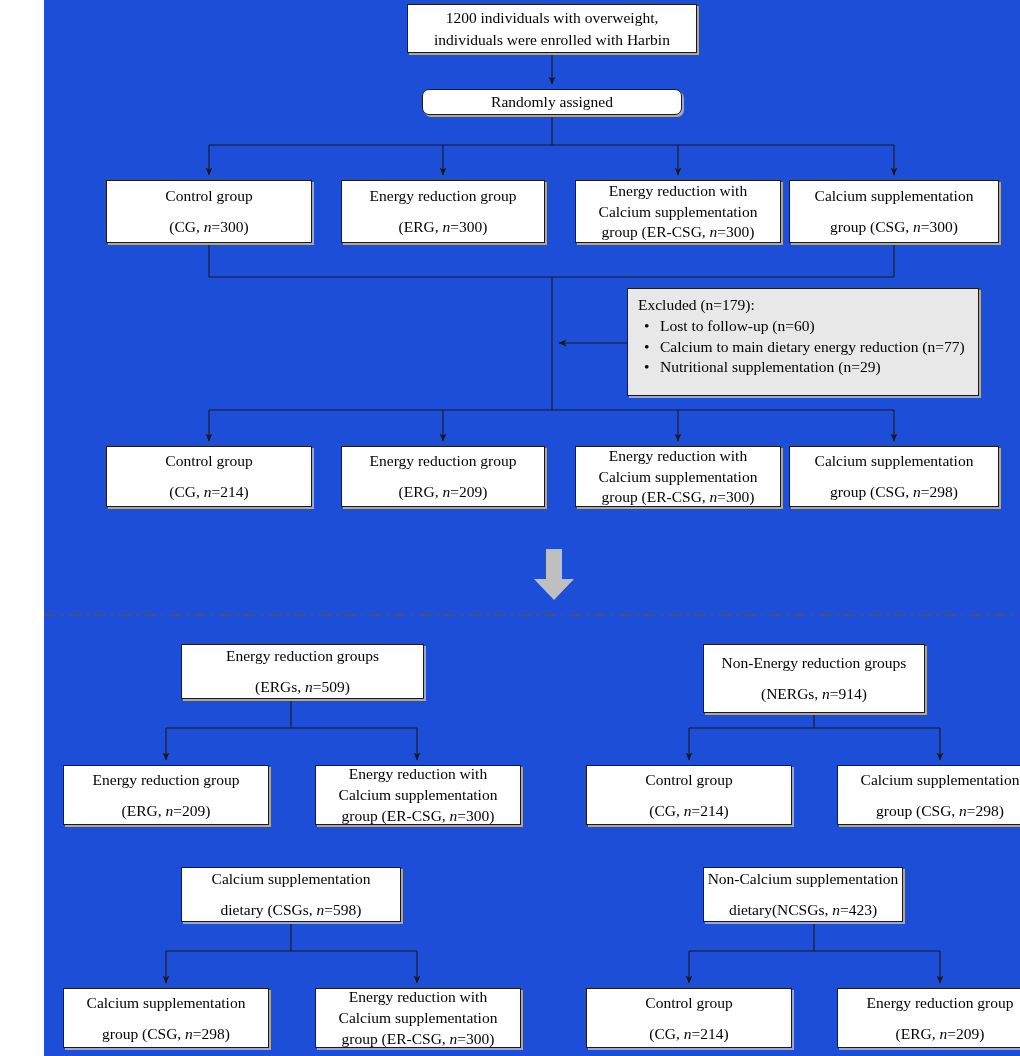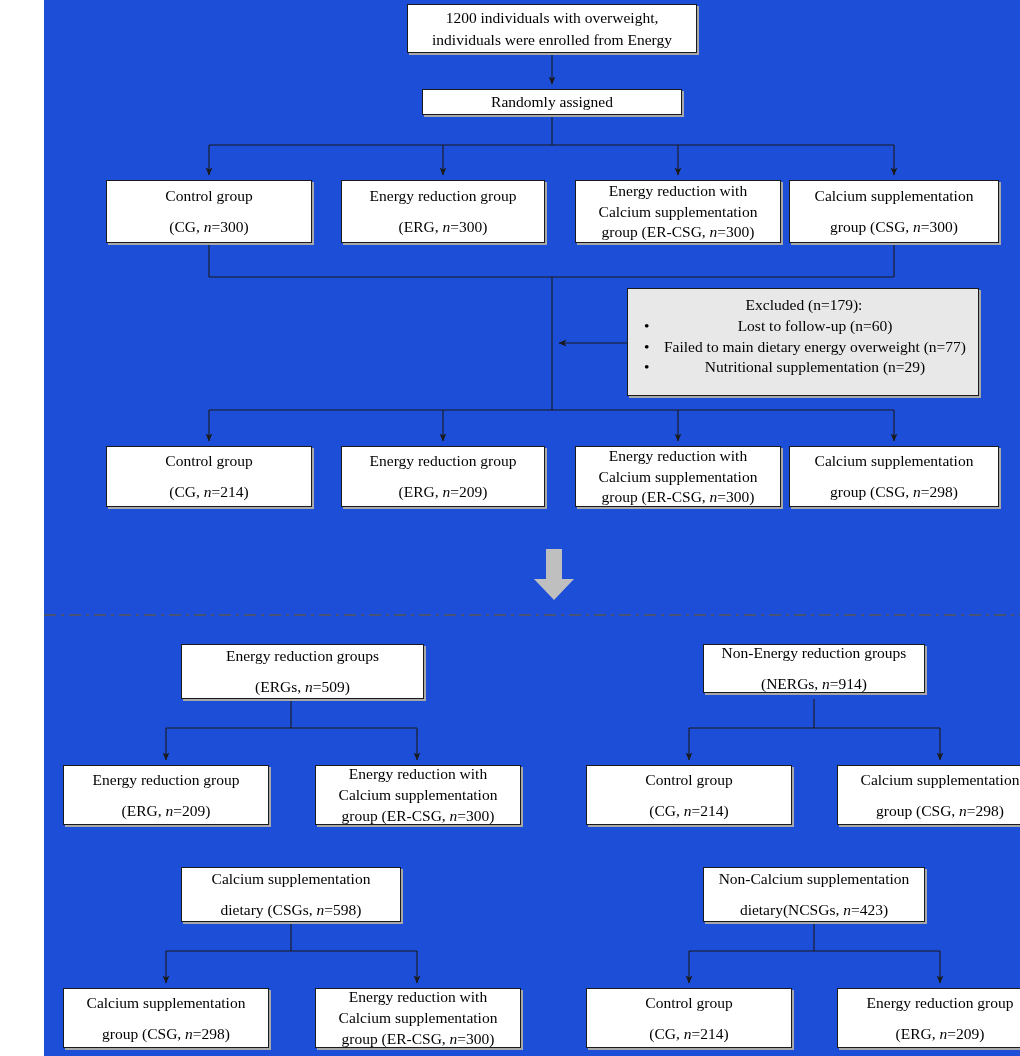--- a/index.html
+++ b/index.html
@@ -58,21 +58,21 @@
   }
   .excl {
     position: absolute;
     box-sizing: border-box;
     border: 1px solid #1a1a1a;
     background: #e8e8e8;
     box-shadow: 2px 2px 0 0 #a8a8a8;
     font-size: 15.5px;
     line-height: 1.32;
     padding: 6px 8px 6px 10px;
-    text-align: center;
+    text-align: left;
     z-index: 2;
   }
   .excl .hdr {
     display: block;
     margin-bottom: 1px;
   }
   .excl ul {
     margin: 0;
     padding: 0 0 0 22px;
     list-style: none;
@@ -157,24 +157,24 @@
 
     <path d="M0,615 L1020,615" stroke="#555555" stroke-width="1.6" stroke-dasharray="12 5 3 5" fill="none"></path>
   </svg>
 
   <svg class="big-arrow" style="left:488px; top:549px;" width="44" height="52" viewBox="0 0 44 52">
     <path d="M14,0 L30,0 L30,30 L42,30 L22,51 L2,30 L14,30 Z" fill="#bfbfbf"></path>
   </svg>
 
   <div class="node two-line" style="left:363px; top:4px; width:290px; height:49px;">
     <span class="ln">1200 individuals with overweight,</span>
-    <span class="ln" style="margin-top:2px;">individuals were enrolled  from Energy</span>
-  </div>
-
-  <div class="node" style="left:378px; top:89px; width:260px; height:26px;">
+    <span class="ln" style="margin-top:2px;">individuals were enrolled  with Harbin</span>
+  </div>
+
+  <div class="node" style="left:378px; top:89px; width:260px; height:26px;border-radius:7px;">
     <span class="ln">Randomly assigned</span>
   </div>
 
   <div class="node two-line" style="left:62px; top:180px; width:206px; height:63px;">
     <span class="ln">Control group</span>
     <span class="ln"><span>(CG, </span><span class="it">n</span><span>=300)</span></span>
   </div>
 
   <div class="node two-line" style="left:297px; top:180px; width:204px; height:63px;">
     <span class="ln">Energy reduction  group</span>
@@ -189,21 +189,21 @@
 
   <div class="node two-line" style="left:745px; top:180px; width:210px; height:63px;">
     <span class="ln">Calcium supplementation</span>
     <span class="ln"><span>group (CSG, </span><span class="it">n</span><span>=300)</span></span>
   </div>
 
   <div class="excl" style="left:583px; top:288px; width:352px; height:108px;">
     <span class="hdr"><span>Excluded (</span><span class="it">n</span><span>=179):</span></span>
     <ul>
       <li><span>Lost to follow-up (</span><span class="it">n</span><span>=60)</span></li>
-      <li><span>Failed to main dietary energy overweight (</span><span class="it">n</span><span>=77)</span></li>
+      <li><span>Calcium to main dietary energy reduction (</span><span class="it">n</span><span>=77)</span></li>
       <li><span>Nutritional supplementation (</span><span class="it">n</span><span>=29)</span></li>
     </ul>
   </div>
 
   <div class="node two-line" style="left:62px; top:446px; width:206px; height:61px;">
     <span class="ln">Control group</span>
     <span class="ln"><span>(CG, </span><span class="it">n</span><span>=214)</span></span>
   </div>
 
   <div class="node two-line" style="left:297px; top:446px; width:204px; height:61px;">
@@ -220,21 +220,21 @@
   <div class="node two-line" style="left:745px; top:446px; width:210px; height:61px;">
     <span class="ln">Calcium supplementation</span>
     <span class="ln"><span>group (CSG, </span><span class="it">n</span><span>=298)</span></span>
   </div>
 
   <div class="node two-line" style="left:137px; top:644px; width:243px; height:55px;">
     <span class="ln">Energy reduction  groups</span>
     <span class="ln"><span>(ERGs, </span><span class="it">n</span><span>=509)</span></span>
   </div>
 
-  <div class="node two-line" style="left:659px; top:644px; width:222px; height:49px;">
+  <div class="node two-line" style="left:659px; top:644px; width:222px; height:69px;">
     <span class="ln">Non-Energy reduction  groups</span>
     <span class="ln"><span>(NERGs, </span><span class="it">n</span><span>=914)</span></span>
   </div>
 
   <div class="node two-line" style="left:19px; top:765px; width:206px; height:60px;">
     <span class="ln">Energy reduction  group</span>
     <span class="ln"><span>(ERG, </span><span class="it">n</span><span>=209)</span></span>
   </div>
 
   <div class="node three-line" style="left:271px; top:765px; width:206px; height:60px;">
@@ -251,21 +251,21 @@
   <div class="node two-line" style="left:793px; top:765px; width:206px; height:60px;">
     <span class="ln">Calcium supplementation</span>
     <span class="ln"><span>group (CSG, </span><span class="it">n</span><span>=298)</span></span>
   </div>
 
   <div class="node two-line" style="left:137px; top:867px; width:220px; height:55px;">
     <span class="ln">Calcium supplementation</span>
     <span class="ln"><span>dietary (CSGs, </span><span class="it">n</span><span>=598)</span></span>
   </div>
 
-  <div class="node two-line" style="left:659px; top:867px; width:222px; height:55px;">
+  <div class="node two-line" style="left:659px; top:867px; width:200px; height:55px;">
     <span class="ln">Non-Calcium supplementation</span>
     <span class="ln"><span>dietary(NCSGs, </span><span class="it">n</span><span>=423)</span></span>
   </div>
 
   <div class="node two-line" style="left:19px; top:988px; width:206px; height:60px;">
     <span class="ln">Calcium supplementation</span>
     <span class="ln"><span>group (CSG, </span><span class="it">n</span><span>=298)</span></span>
   </div>
 
   <div class="node three-line" style="left:271px; top:988px; width:206px; height:60px;">

